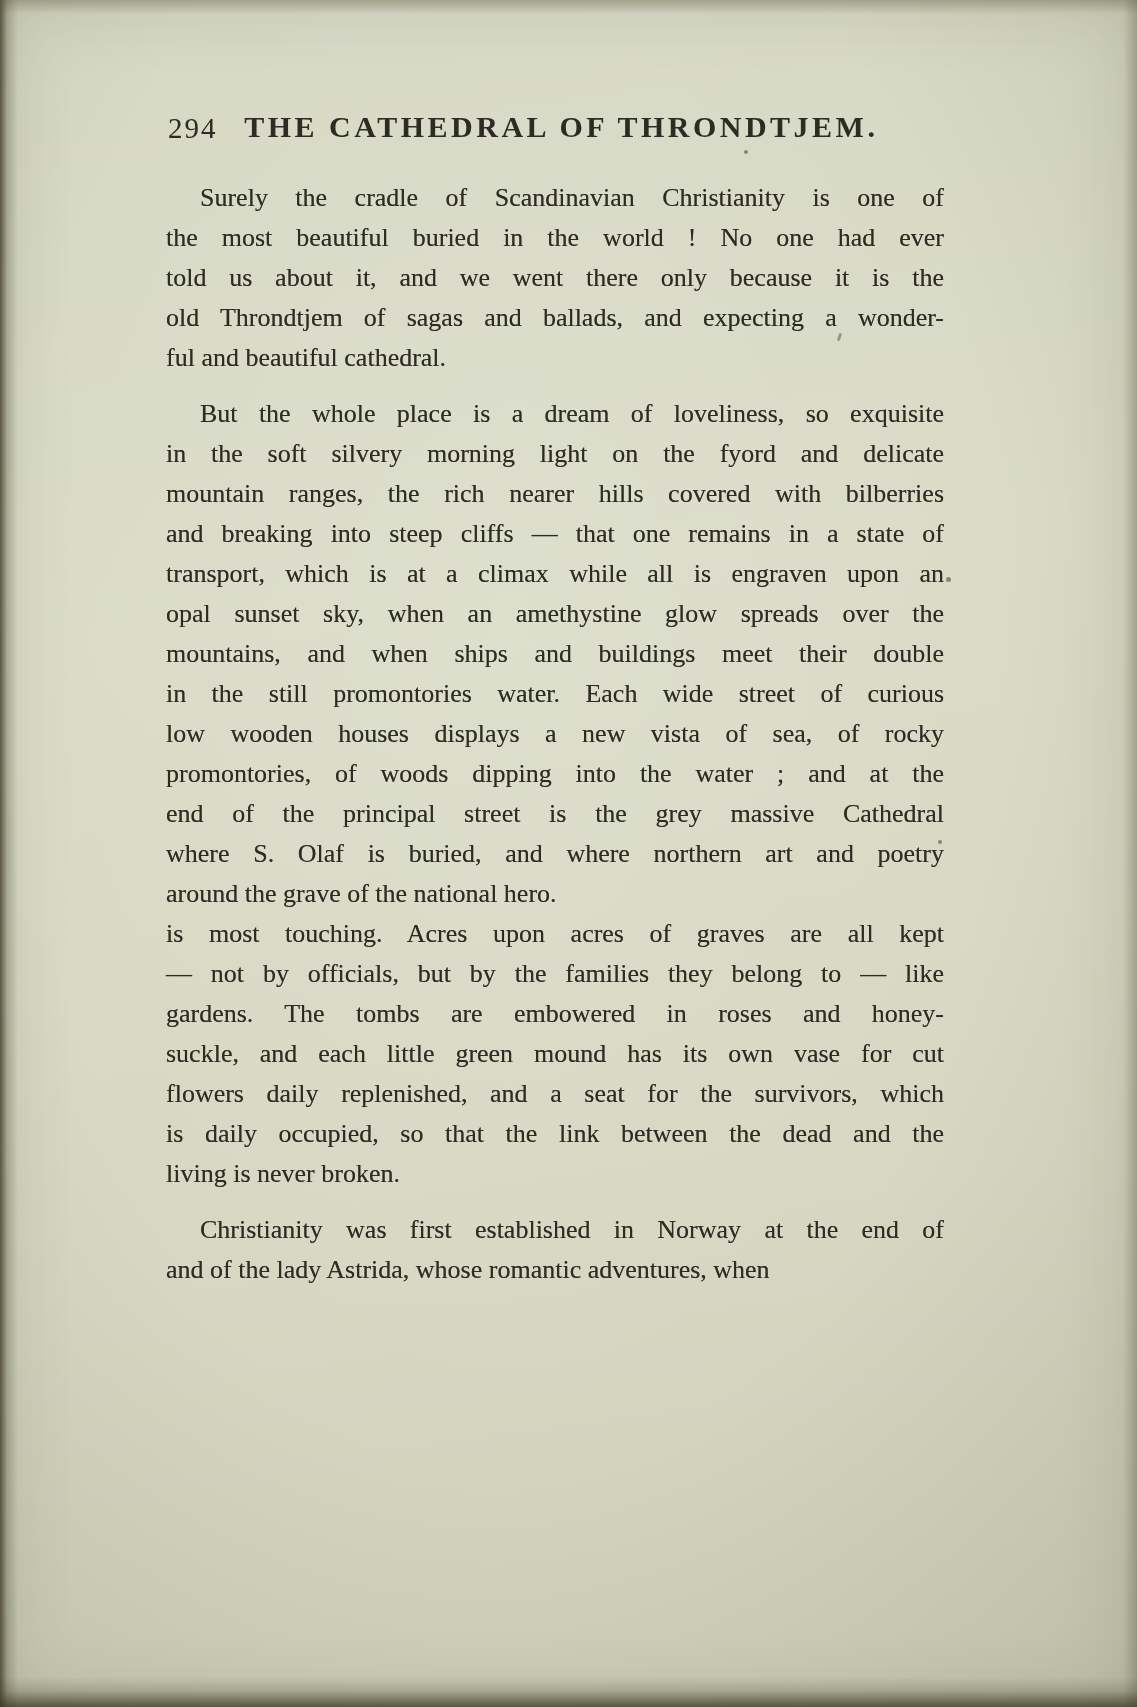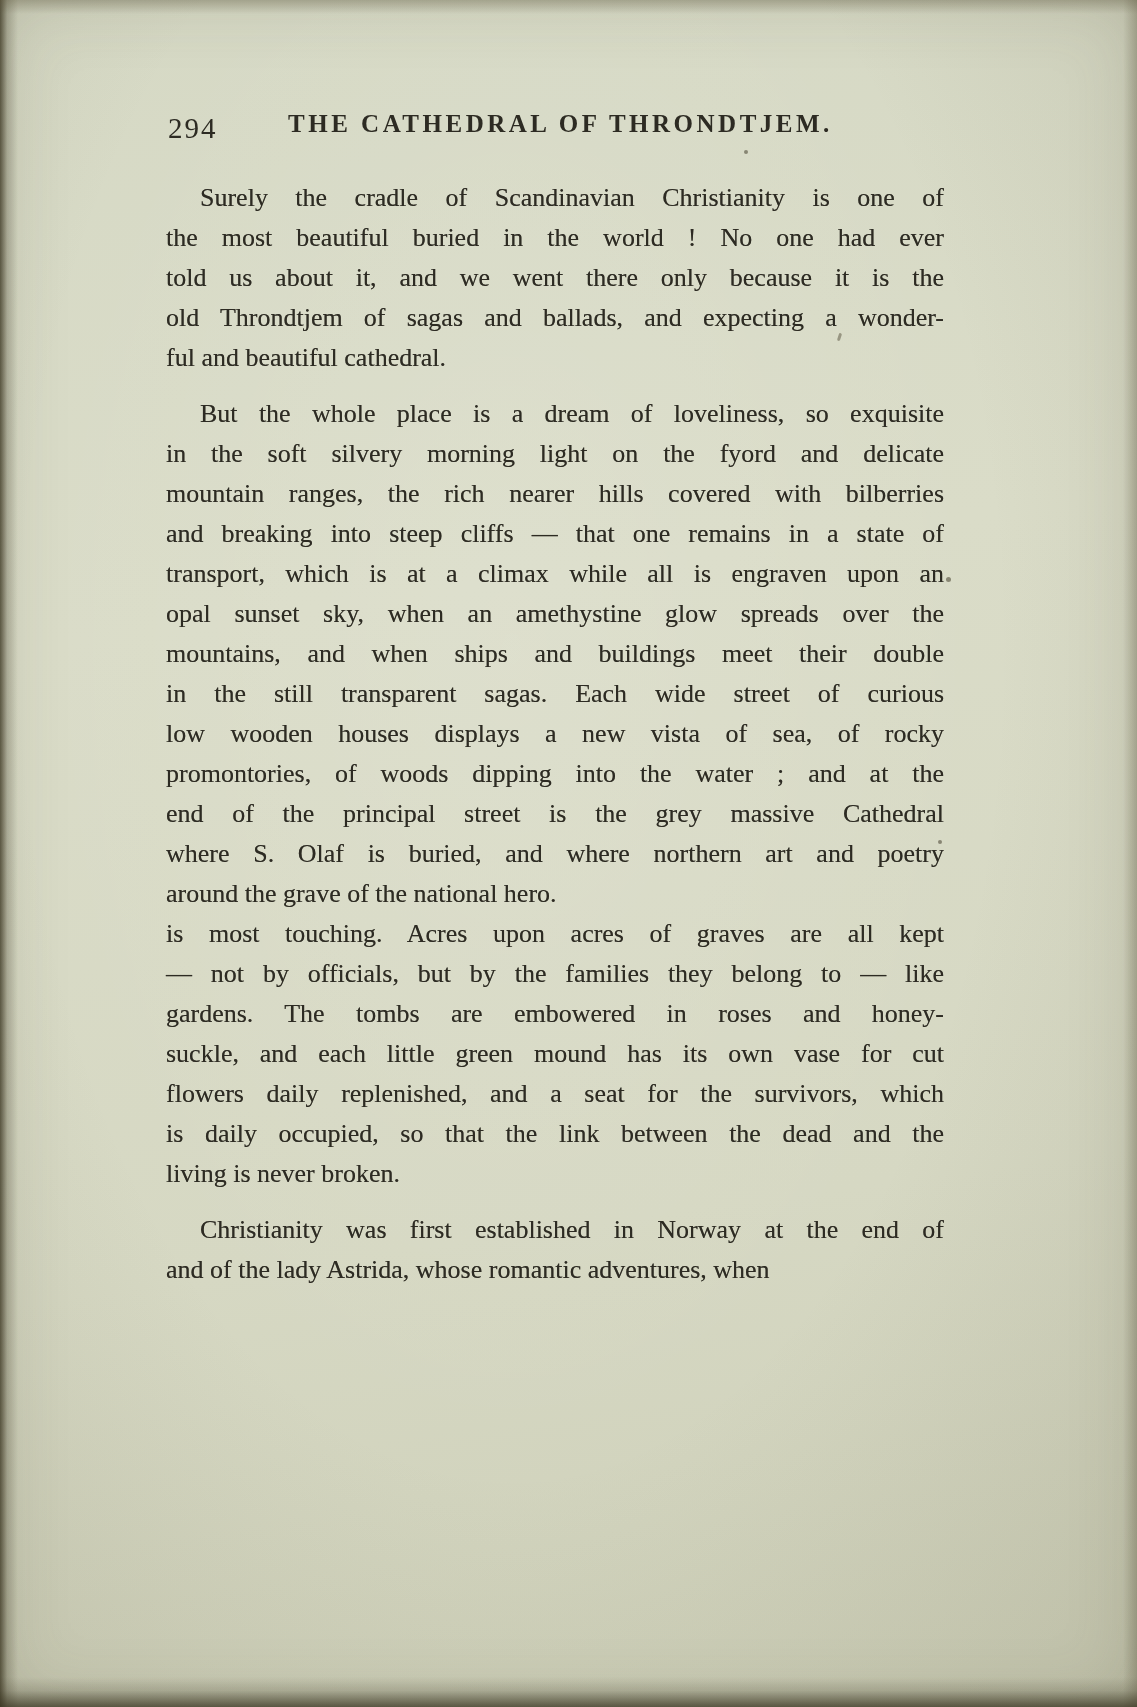--- a/index.html
+++ b/index.html
@@ -46,21 +46,21 @@
     top: 2px;
     font-size: 29px;
     letter-spacing: 2px;
     color: var(--ink, #2d2b23);
   }
   .header-title {
     position: absolute;
     left: 50%;
     top: 0;
     transform: translateX(-49%);
-    font-size: 25px;
+    font-size: 30px;
     font-weight: 700;
     letter-spacing: 3.5px;
     white-space: nowrap;
     color: var(--ink, #2d2b23);
   }
 
   .page-body {
     position: absolute;
     top: 162px;
     left: 166px;
@@ -112,21 +112,21 @@
         <div class="line last">ful and beautiful cathedral.</div>
       </div>
       <div class="paragraph">
         <div class="line first">But the whole place is a dream of loveliness, so exquisite</div>
         <div class="line">in the soft silvery morning light on the fyord and delicate</div>
         <div class="line">mountain ranges, the rich nearer hills covered with bilberries</div>
         <div class="line">and breaking into steep cliffs — that one remains in a state of</div>
         <div class="line">transport, which is at a climax while all is engraven upon an</div>
         <div class="line">opal sunset sky, when an amethystine glow spreads over the</div>
         <div class="line">mountains, and when ships and buildings meet their double</div>
-        <div class="line">in the still transparent sagas.  Each wide street of curious</div>
+        <div class="line">in the still promontories water.  Each wide street of curious</div>
         <div class="line">low wooden houses displays a new vista of sea, of rocky</div>
         <div class="line">promontories, of woods dipping into the water ;  and at the</div>
         <div class="line">end of the principal street is the grey massive Cathedral</div>
         <div class="line">where S. Olaf is buried, and where northern art and poetry</div>
         <div class="line last">around the grave of the national hero.</div>
       </div>
       <div class="paragraph">
         <div class="line">is most touching.  Acres upon acres of graves are all kept</div>
         <div class="line">— not by officials, but by the families they belong to — like</div>
         <div class="line">gardens.  The tombs are embowered in roses and honey-</div>

